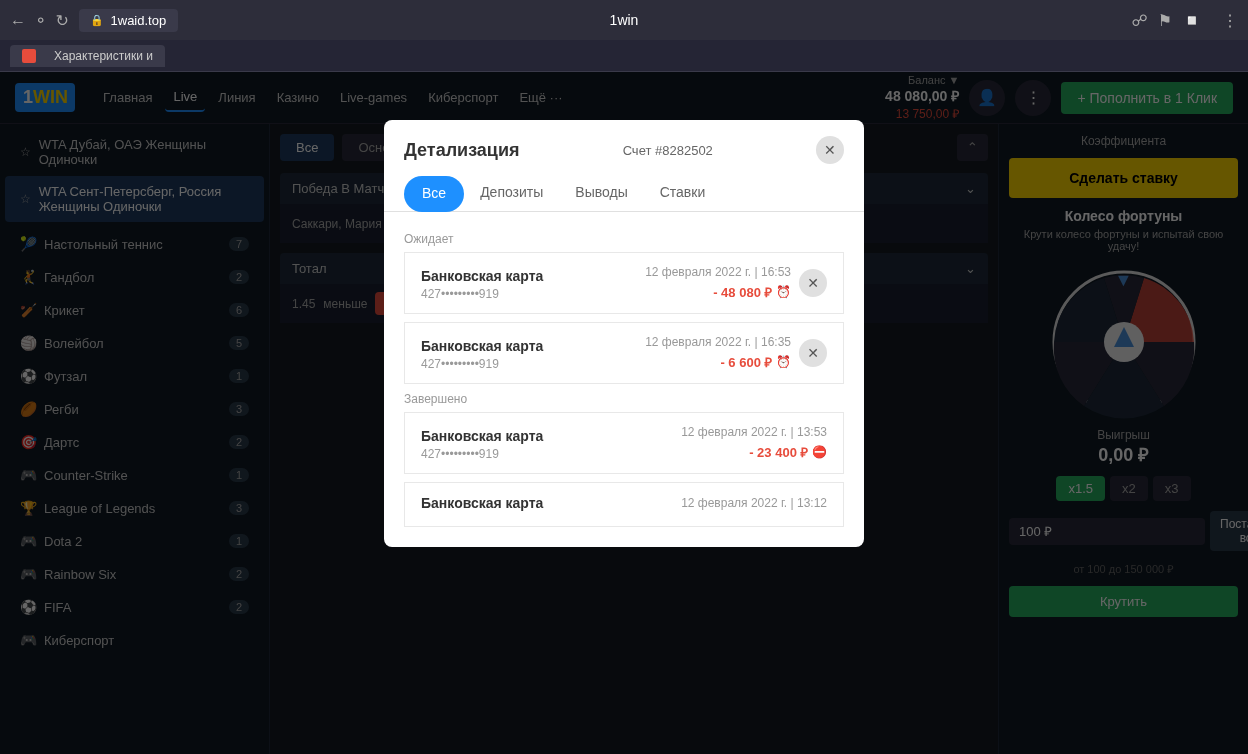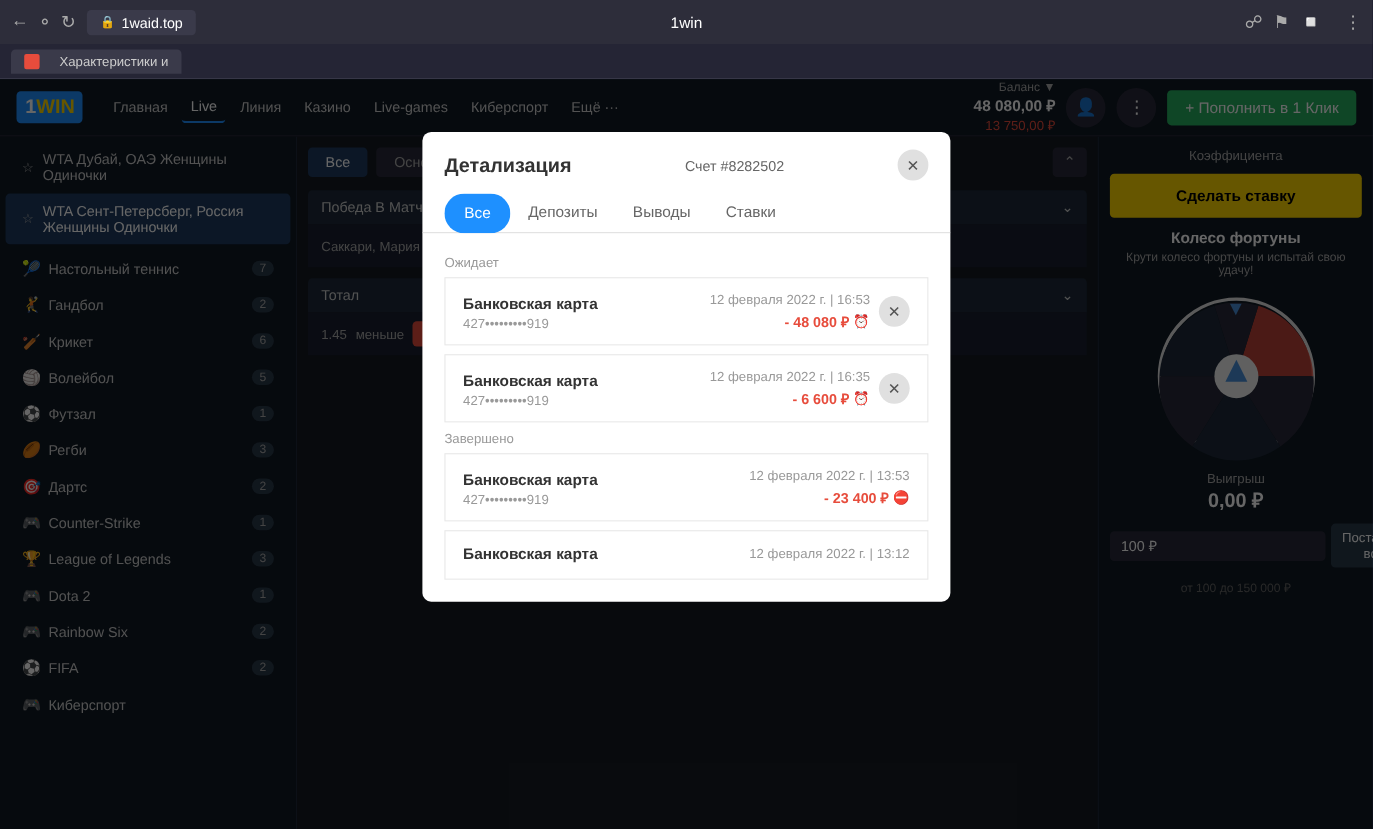--- a/index.html
+++ b/index.html
@@ -661,26 +661,32 @@
             <polygon points="80,65 90,85 70,85" fill="#4a90d9"></polygon>
           </svg>
         </div>
 
         <div class="wheel-wins-block">
           <div class="winnings-label">Выигрыш</div>
           <div class="winnings-amount">0,00 ₽</div>
         </div>
       </div>
 
+      <div class="multipliers">
+        <button class="mult-btn active">x1.5</button>
+        <button class="mult-btn">x2</button>
+        <button class="mult-btn">x3</button>
+      </div>
 
       <div class="spin-controls">
         <input class="spin-input" type="text" value="100 ₽" style="">
         <button class="spin-all-btn">Поставить все</button>
       </div>
       <div style="font-size:11px;color:#666;text-align:center;">от 100 до 150 000 ₽</div>
+      <button class="spin-btn">Крутить</button>
     </div>
 
   </div>
 </div>
 
 <div class="modal-overlay">
   <div class="modal">
 
     <div class="modal-header">
       <div class="modal-title">Детализация</div>

